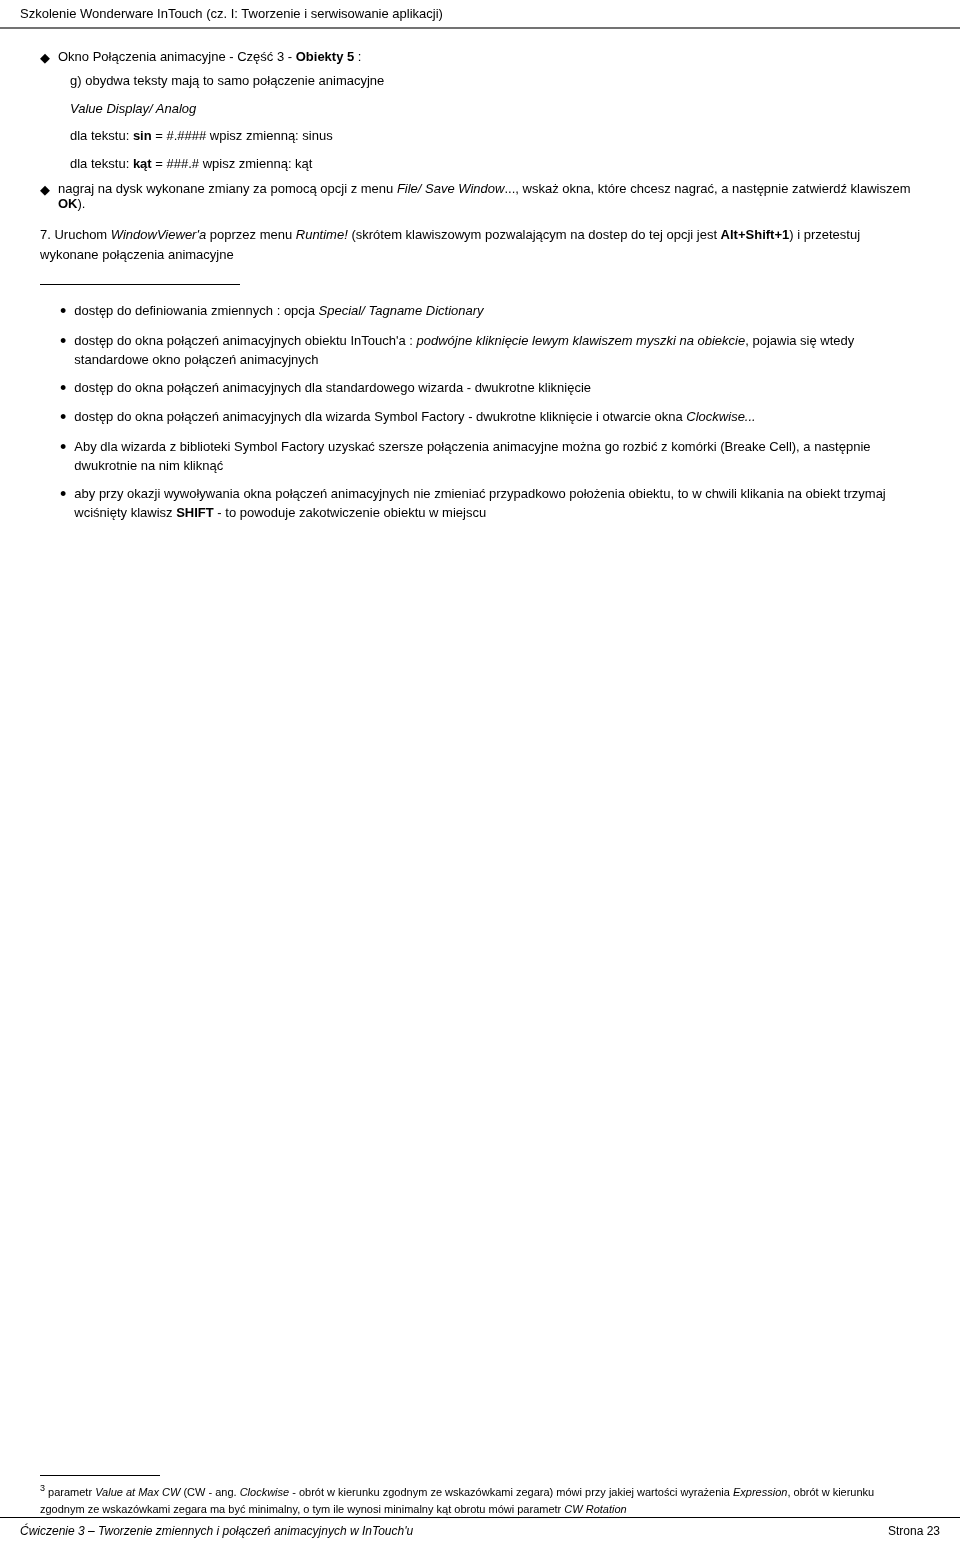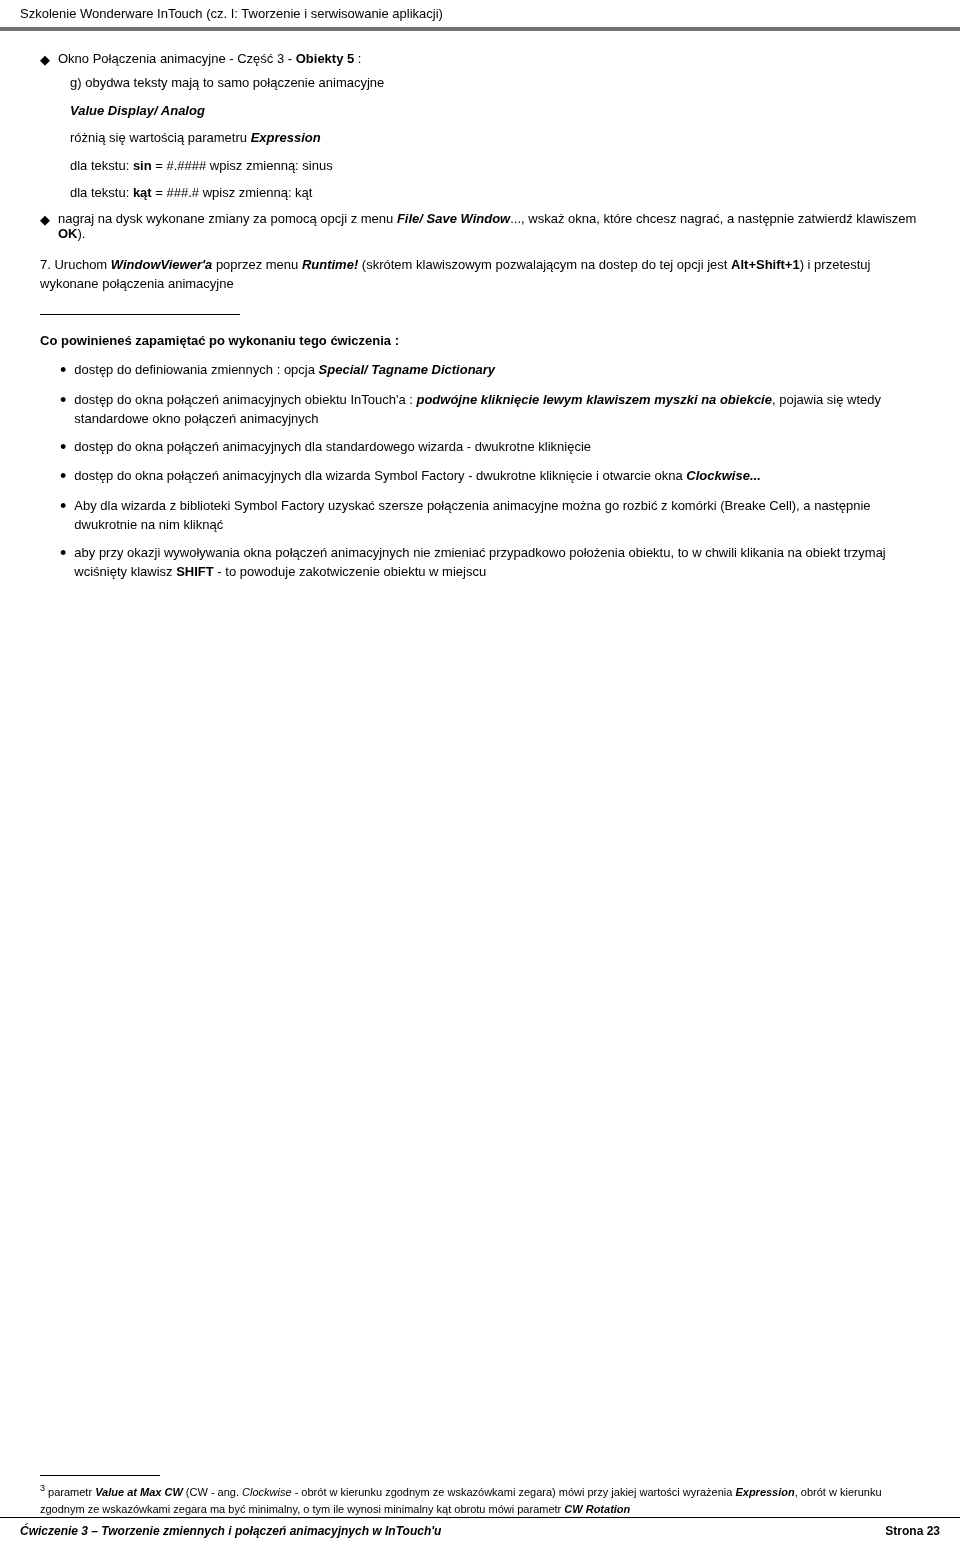--- a/index.html
+++ b/index.html
@@ -21,21 +21,21 @@
     .page-wrapper {
       width: 960px;
       min-height: 1544px;
       display: flex;
       flex-direction: column;
       position: relative;
     }
 
     
     .header {
-      border-bottom: 4px solid #737373;
+      border-bottom: 2px solid #737373;
       padding: 6px 20px;
       display: flex;
       justify-content: space-between;
       align-items: center;
     }
 
     .header-title {
       font-size: 13px;
       color: #000;
     }
@@ -71,21 +71,21 @@
     .bold {
       font-weight: bold;
       text-align: right;
     }
 
     .italic {
       font-style: italic;
     }
 
     .bold-italic {
-      font-weight: bold;
+      font-weight: normal;
       font-style: italic;
     }
 
     .section-number {
       margin: 12px 0 8px 0;
       font-size: 13px;
       line-height: 1.5;
     }
 
     .separator-line {
@@ -124,21 +124,20 @@
     }
 
     
     .footer {
       border-top: 1px solid #000;
       padding: 6px 20px;
       display: flex;
       justify-content: space-between;
       align-items: center;
       margin-top: auto;
-      font-weight: bold;
     }
 
     .footer-left {
       font-size: 12px;
       font-style: italic;
     }
 
     .footer-right {
       font-size: 12px;
     }
@@ -185,46 +184,40 @@
     </div>
 
     <div class="indent-block">
       <div class="para">
         g) obydwa teksty mają to samo połączenie animacyjne
       </div>
       <div class="para">
         <span class="bold-italic">Value Display/ Analog</span>
       </div>
       <div class="para">
-        różnią się wartością parametru <span class="bold-italic">Expression</span>
-      </div>
-      <div class="para">
         dla tekstu: <span class="bold">sin</span> = #.#### wpisz zmienną: sinus
       </div>
       <div class="para">
         dla tekstu: <span class="bold">kąt</span> = ###.# wpisz zmienną: kąt
       </div>
     </div>
 
     <div class="diamond-bullet" style="margin-top: 4px;">
       <span class="diamond-symbol">◆</span>
       <span class="bullet-text">
         nagraj na dysk wykonane zmiany za pomocą opcji z menu <span class="bold-italic">File/ Save Window</span>..., wskaż okna, które chcesz nagrać, a następnie zatwierdź klawiszem <span class="bold">OK</span>).
       </span>
     </div>
 
     <div class="section-number" style="margin-top: 14px;">
       7. Uruchom <span class="bold-italic">WindowViewer'a</span> poprzez menu <span class="bold-italic">Runtime!</span> (skrótem klawiszowym pozwalającym na dostep do tej opcji jest <span class="bold">Alt+Shift+1</span>) i przetestuj wykonane połączenia animacyjne
     </div>
 
     <hr class="separator-line">
 
-    <div class="section-heading">
-      Co powinieneś zapamiętać po wykonaniu tego ćwiczenia :
-    </div>
 
     <div class="bullet-list">
 
       <div class="bullet-item">
         <span class="bullet-dot">•</span>
         <span class="bullet-text">
           dostęp do definiowania zmiennych : opcja <span class="bold-italic">Special/ Tagname Dictionary</span>
         </span>
       </div>
 

